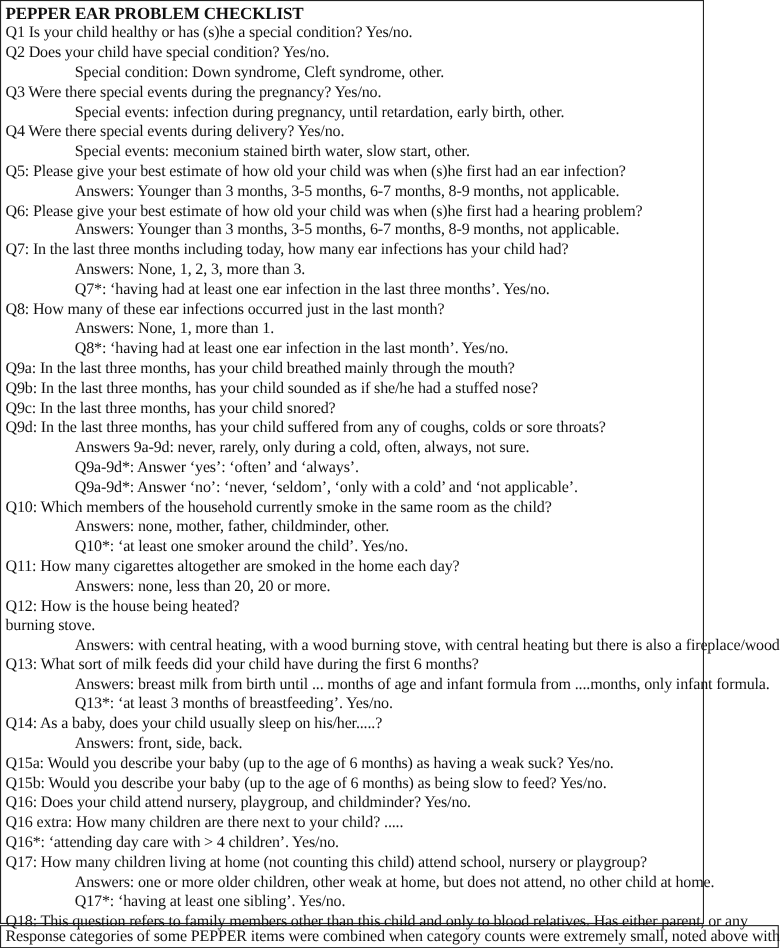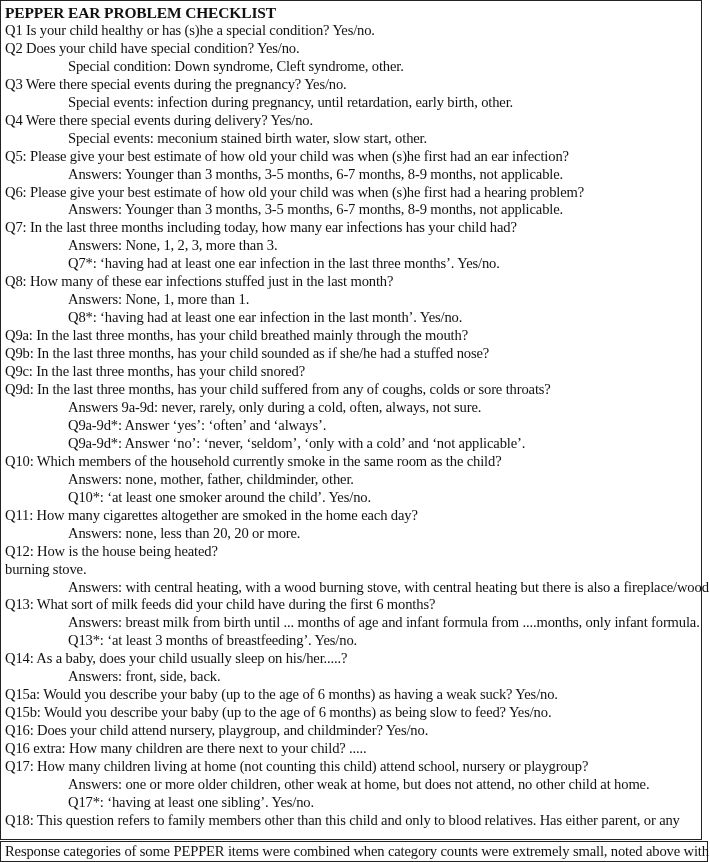--- a/index.html
+++ b/index.html
@@ -1,18 +1,18 @@
 <!DOCTYPE html>
 <html><head>
 <meta charset="utf-8">
 <style>
   html, body { margin: 0; padding: 0; background: #ffffff; }
   body { width: 710px; height: 862px; position: relative; overflow: hidden;
          font-family: "Liberation Serif", "DejaVu Serif", serif; color: #111; }
-  .main-box { position: absolute; left: 0; top: 0; width: 702px; height: 840px;
+  .main-box { position: absolute; left: 0; top: 0; width: 640px; height: 840px;
               border: 1px solid #222; box-sizing: border-box; padding: 3px 0 0 4px; }
   .line { font-size: 14.6px; line-height: 17.95px; white-space: nowrap; letter-spacing: -0.15px; }
   .title { font-weight: bold; font-size: 15.5px; }
   .indent { padding-left: 63px; }
   .foot-box { position: absolute; left: 0; top: 841px; width: 708px; height: 21px;
               border: 1px solid #222; box-sizing: border-box; padding: 0 0 0 4px;
               font-size: 14.6px; line-height: 19px; white-space: nowrap; letter-spacing: -0.15px; }
 </style>
 </head>
 <body>
@@ -27,21 +27,21 @@
       <div class="line indent">Special events: infection during pregnancy, until retardation, early birth, other.</div>
       <div class="line">Q4 Were there special events during delivery? Yes/no.</div>
       <div class="line indent">Special events: meconium stained birth water, slow start, other.</div>
       <div class="line">Q5: Please give your best estimate of how old your child was when (s)he first had an ear infection?</div>
       <div class="line indent">Answers: Younger than 3 months, 3-5 months, 6-7 months, 8-9 months, not applicable.</div>
       <div class="line">Q6: Please give your best estimate of how old your child was when (s)he first had a hearing problem?</div>
       <div class="line indent">Answers: Younger than 3 months, 3-5 months, 6-7 months, 8-9 months, not applicable.</div>
       <div class="line">Q7: In the last three months including today, how many ear infections has your child had?</div>
       <div class="line indent">Answers: None, 1, 2, 3, more than 3.</div>
       <div class="line indent">Q7*: ‘having had at least one ear infection in the last three months’. Yes/no.</div>
-      <div class="line">Q8: How many of these ear infections stuffed just in the last month?</div>
+      <div class="line">Q8: How many of these ear infections occurred just in the last month?</div>
       <div class="line indent">Answers: None, 1, more than 1.</div>
       <div class="line indent">Q8*: ‘having had at least one ear infection in the last month’. Yes/no.</div>
       <div class="line">Q9a: In the last three months, has your child breathed mainly through the mouth?</div>
       <div class="line">Q9b: In the last three months, has your child sounded as if she/he had a stuffed nose?</div>
       <div class="line">Q9c: In the last three months, has your child snored?</div>
       <div class="line">Q9d: In the last three months, has your child suffered from any of coughs, colds or sore throats?</div>
       <div class="line indent">Answers 9a-9d: never, rarely, only during a cold, often, always, not sure.</div>
       <div class="line indent">Q9a-9d*: Answer ‘yes’: ‘often’ and ‘always’.</div>
       <div class="line indent">Q9a-9d*: Answer ‘no’: ‘never, ‘seldom’, ‘only with a cold’ and ‘not applicable’.</div>
       <div class="line">Q10: Which members of the household currently smoke in the same room as the child?</div>
@@ -54,20 +54,21 @@
       <div class="line indent">Answers: with central heating, with a wood burning stove, with central heating but there is also a fireplace/wood</div>
       <div class="line">Q13: What sort of milk feeds did your child have during the first 6 months?</div>
       <div class="line indent">Answers: breast milk from birth until ... months of age and infant formula from ....months, only infant formula.</div>
       <div class="line indent">Q13*: ‘at least 3 months of breastfeeding’. Yes/no.</div>
       <div class="line">Q14: As a baby, does your child usually sleep on his/her.....?</div>
       <div class="line indent">Answers: front, side, back.</div>
       <div class="line">Q15a: Would you describe your baby (up to the age of 6 months) as having a weak suck? Yes/no.</div>
       <div class="line">Q15b: Would you describe your baby (up to the age of 6 months) as being slow to feed? Yes/no.</div>
       <div class="line">Q16: Does your child attend nursery, playgroup, and childminder? Yes/no.</div>
       <div class="line">Q16 extra: How many children are there next to your child? .....</div>
+      <div class="line">Q16*: ‘attending day care with &gt; 4 children’. Yes/no.</div>
       <div class="line">Q17: How many children living at home (not counting this child) attend school, nursery or playgroup?</div>
       <div class="line indent">Answers: one or more older children, other weak at home, but does not attend, no other child at home.</div>
       <div class="line indent">Q17*: ‘having at least one sibling’. Yes/no.</div>
       <div class="line">Q18: This question refers to family members other than this child and only to blood relatives. Has either parent, or any</div>
     </div>
 </div>
 
 <div class="foot-box">
   <span>Response categories of some PEPPER items were combined when category counts were extremely small, noted above with *</span>
 </div>

